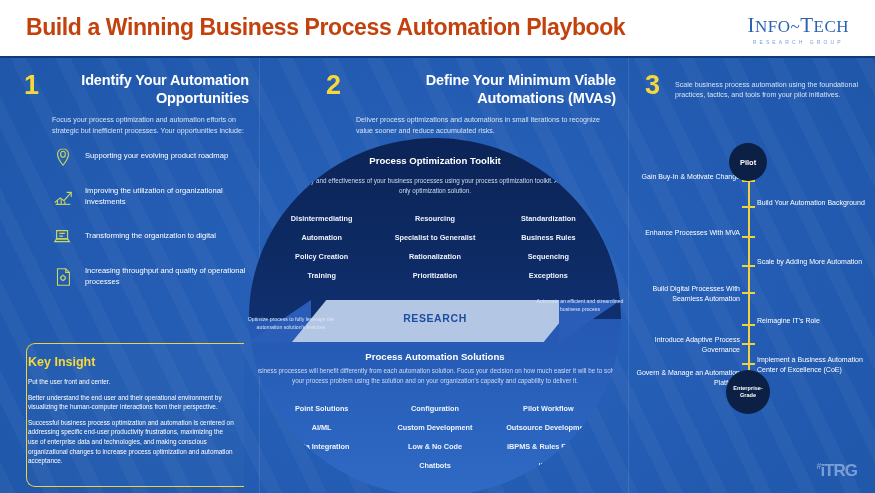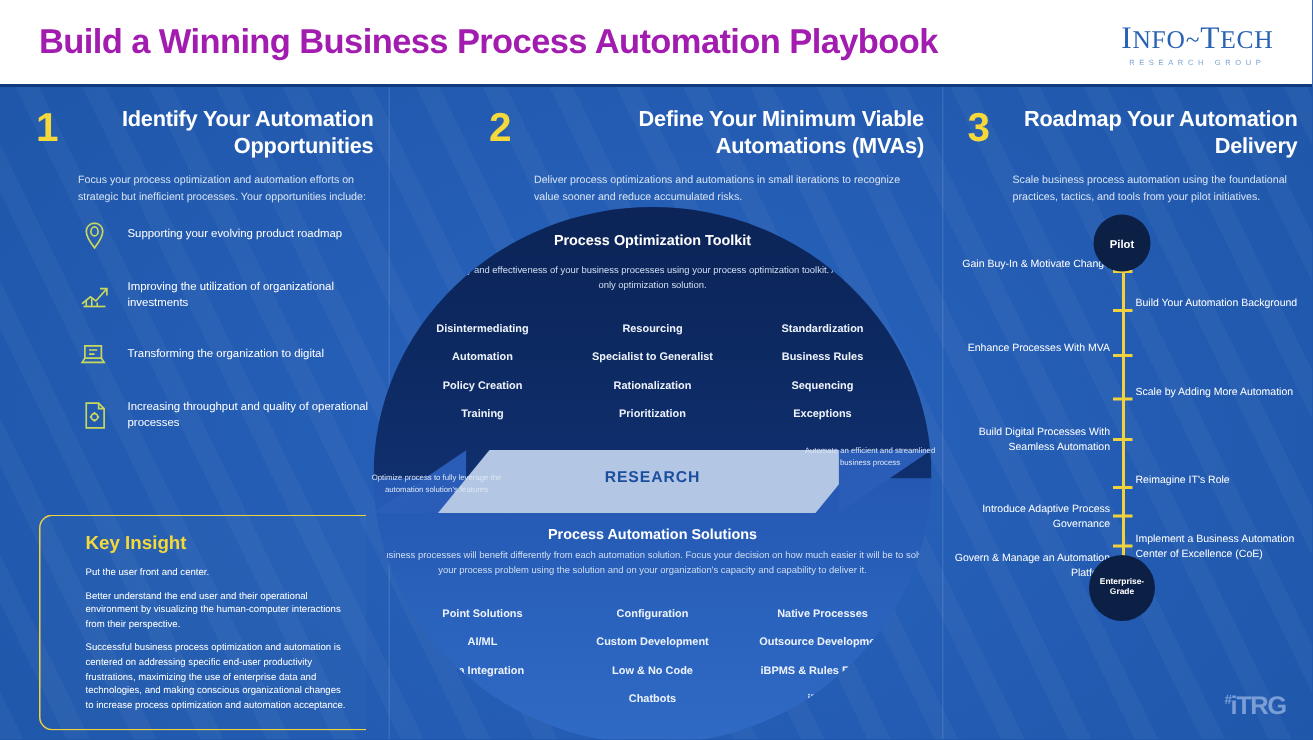--- a/index.html
+++ b/index.html
@@ -30,21 +30,21 @@
   
   .header {
     position: absolute; left: 0; top: 0; width: 875px; height: 58px;
     background: #ffffff;
     border-bottom: 2px solid #0f3a7d;
     z-index: 20;
   }
   .header-title {
     position: absolute; left: 26px; top: 14px;
     font-size: 23px; font-weight: bold; letter-spacing: -0.4px;
-    color: #a21caf;
+    color: #c2410c;
     white-space: nowrap;
   }
   .logo {
     position: absolute; right: 26px; top: 15px;
     text-align: center;
   }
   .logo-main {
     font-family: "Liberation Serif", serif;
     font-size: 17px; letter-spacing: 0.5px;
     color: #2a63b4; font-weight: normal;
@@ -97,21 +97,21 @@
   .bullet-text {
     font-size: 7.6px; color: #ffffff; line-height: 1.42;
   }
 
   
   .key-insight {
     position: absolute; left: 26px; top: 343px; width: 218px; height: 144px;
     border: 1.6px solid #f2d23c;
     border-right: none;
     border-radius: 9px 0 0 9px;
-    padding: 11px 10px 8px 30px;
+    padding: 11px 10px 8px 1px;
     background: rgba(255,255,255,0.02);
   }
   .key-insight-title {
     font-size: 12.5px; font-weight: bold; color: #f5d93b; margin-bottom: 8px;
   }
   .key-insight p {
     font-size: 6.4px; color: #ffffff; line-height: 1.5; margin-bottom: 6px;
   }
 
   
@@ -350,21 +350,21 @@
           <span>Training</span>
           <span>Prioritization</span>
           <span>Exceptions</span>
         </div>
 
       <div class="solutions-title">Process Automation Solutions</div>
       <div class="solutions-desc">Business processes will benefit differently from each automation solution. Focus your decision on how much easier it will be to solve your process problem using the solution and on your organization's capacity and capability to deliver it.</div>
       <div class="grid3 bot" id="solutions-grid">
           <span>Point Solutions</span>
           <span>Configuration</span>
-          <span>Native Processes</span>
+          <span>Pilot Workflow</span>
           <span>AI/ML</span>
           <span>Custom Development</span>
           <span>Outsource Development</span>
           <span>Data Integration</span>
           <span>Low &amp; No Code</span>
           <span>iBPMS &amp; Rules Engines</span>
           <span>RPA</span>
           <span>Chatbots</span>
           <span>iPaaS</span>
         </div>
@@ -375,23 +375,20 @@
       <div class="band-core"></div>
       <div class="band-right"></div>
       <div class="band-label">RESEARCH</div>
       <div class="band-cap-left">Optimize process to fully leverage the automation solution's features</div>
       <div class="band-cap-right">Automate an efficient and streamlined business process</div>
     </div>
   </div>
 
   <div class="col3 sec">
     <div class="sec-num">3</div>
-    <div class="sec-title-wrap">
-      <div class="sec-title">Roadmap Your Automation Delivery</div>
-    </div>
     <div class="sec-body">Scale business process automation using the foundational practices, tactics, and tools from your pilot initiatives.</div>
   </div>
 
   <div class="roadmap">
     <div class="spine"></div>
     <div class="node pilot">Pilot</div>
     <div class="node ent">Enterprise-Grade</div>
     <div id="rm-steps">
         <div class="tick" style="top: 40px;"></div>
         <div class="rm-item left" style="top: 32px;">Gain Buy-In &amp; Motivate Change</div>

